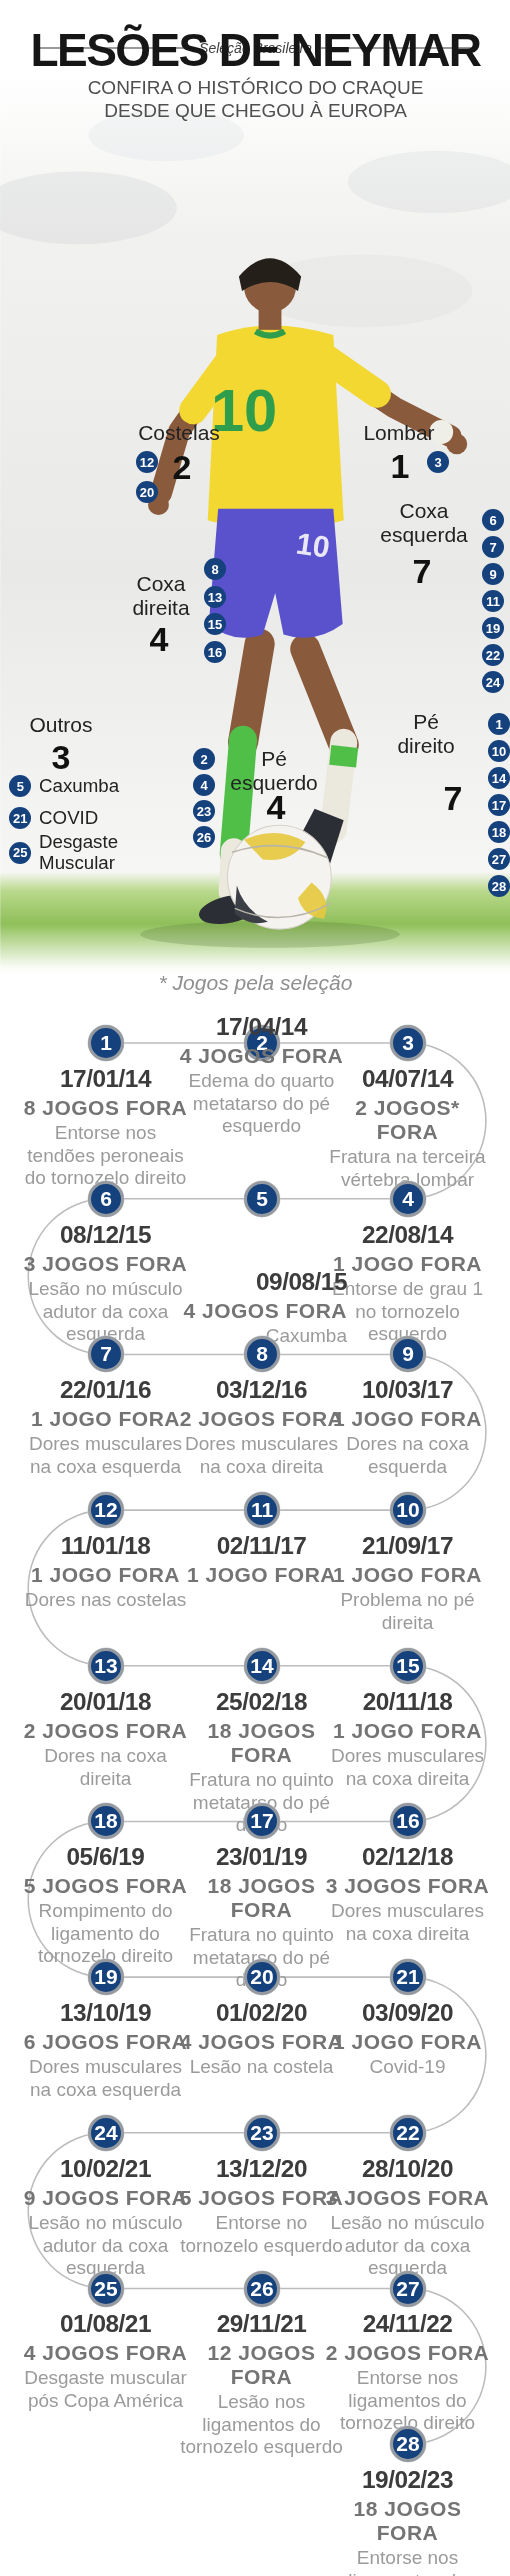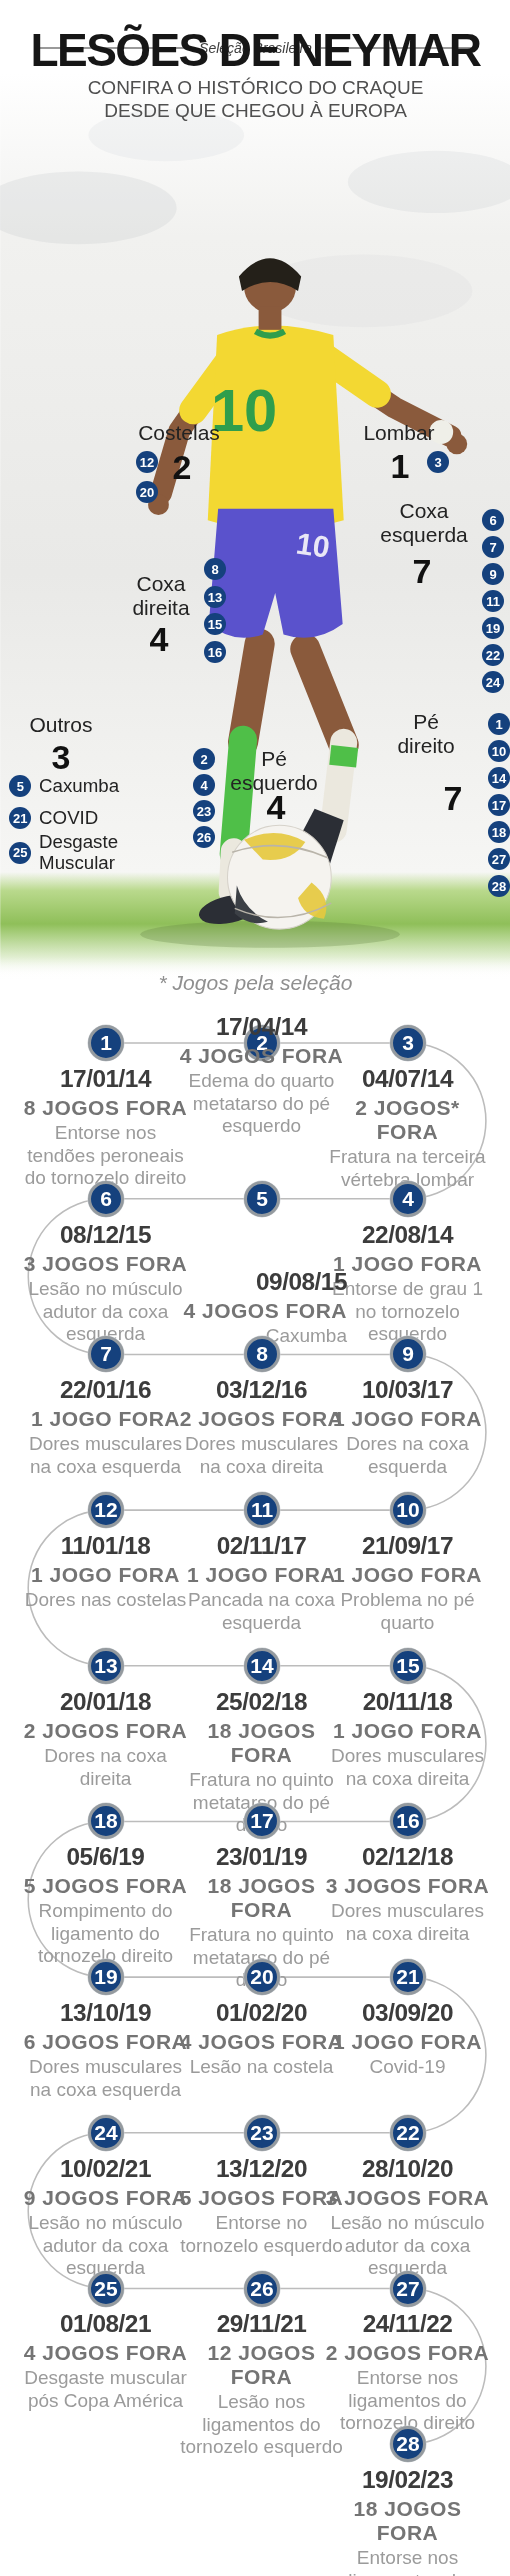--- a/index.html
+++ b/index.html
@@ -233,27 +233,26 @@
       <div class="tl-node" style="left: 408px; top: 1354px;">9</div>
       <div class="tl-text" style="left: 322px; top: 1376px;">
         <span class="tl-date">10/03/17</span>
         <span class="tl-games">1 JOGO FORA</span>
         <span class="tl-desc">Dores na coxa esquerda</span>
       </div>
       <div class="tl-node" style="left: 408px; top: 1510px;">10</div>
       <div class="tl-text" style="left: 322px; top: 1532px;">
         <span class="tl-date">21/09/17</span>
         <span class="tl-games">1 JOGO FORA</span>
-        <span class="tl-desc">Problema no pé quarto</span>
+        <span class="tl-desc">Problema no pé direita</span>
       </div>
       <div class="tl-node" style="left: 262px; top: 1510px;">11</div>
       <div class="tl-text" style="left: 176px; top: 1532px;">
         <span class="tl-date">02/11/17</span>
         <span class="tl-games">1 JOGO FORA</span>
-        <span class="tl-desc">Pancada na coxa esquerda</span>
       </div>
       <div class="tl-node" style="left: 106px; top: 1510px;">12</div>
       <div class="tl-text" style="left: 20px; top: 1532px;">
         <span class="tl-date">11/01/18</span>
         <span class="tl-games">1 JOGO FORA</span>
         <span class="tl-desc">Dores nas costelas</span>
       </div>
       <div class="tl-node" style="left: 106px; top: 1666px;">13</div>
       <div class="tl-text" style="left: 20px; top: 1688px;">
         <span class="tl-date">20/01/18</span>

